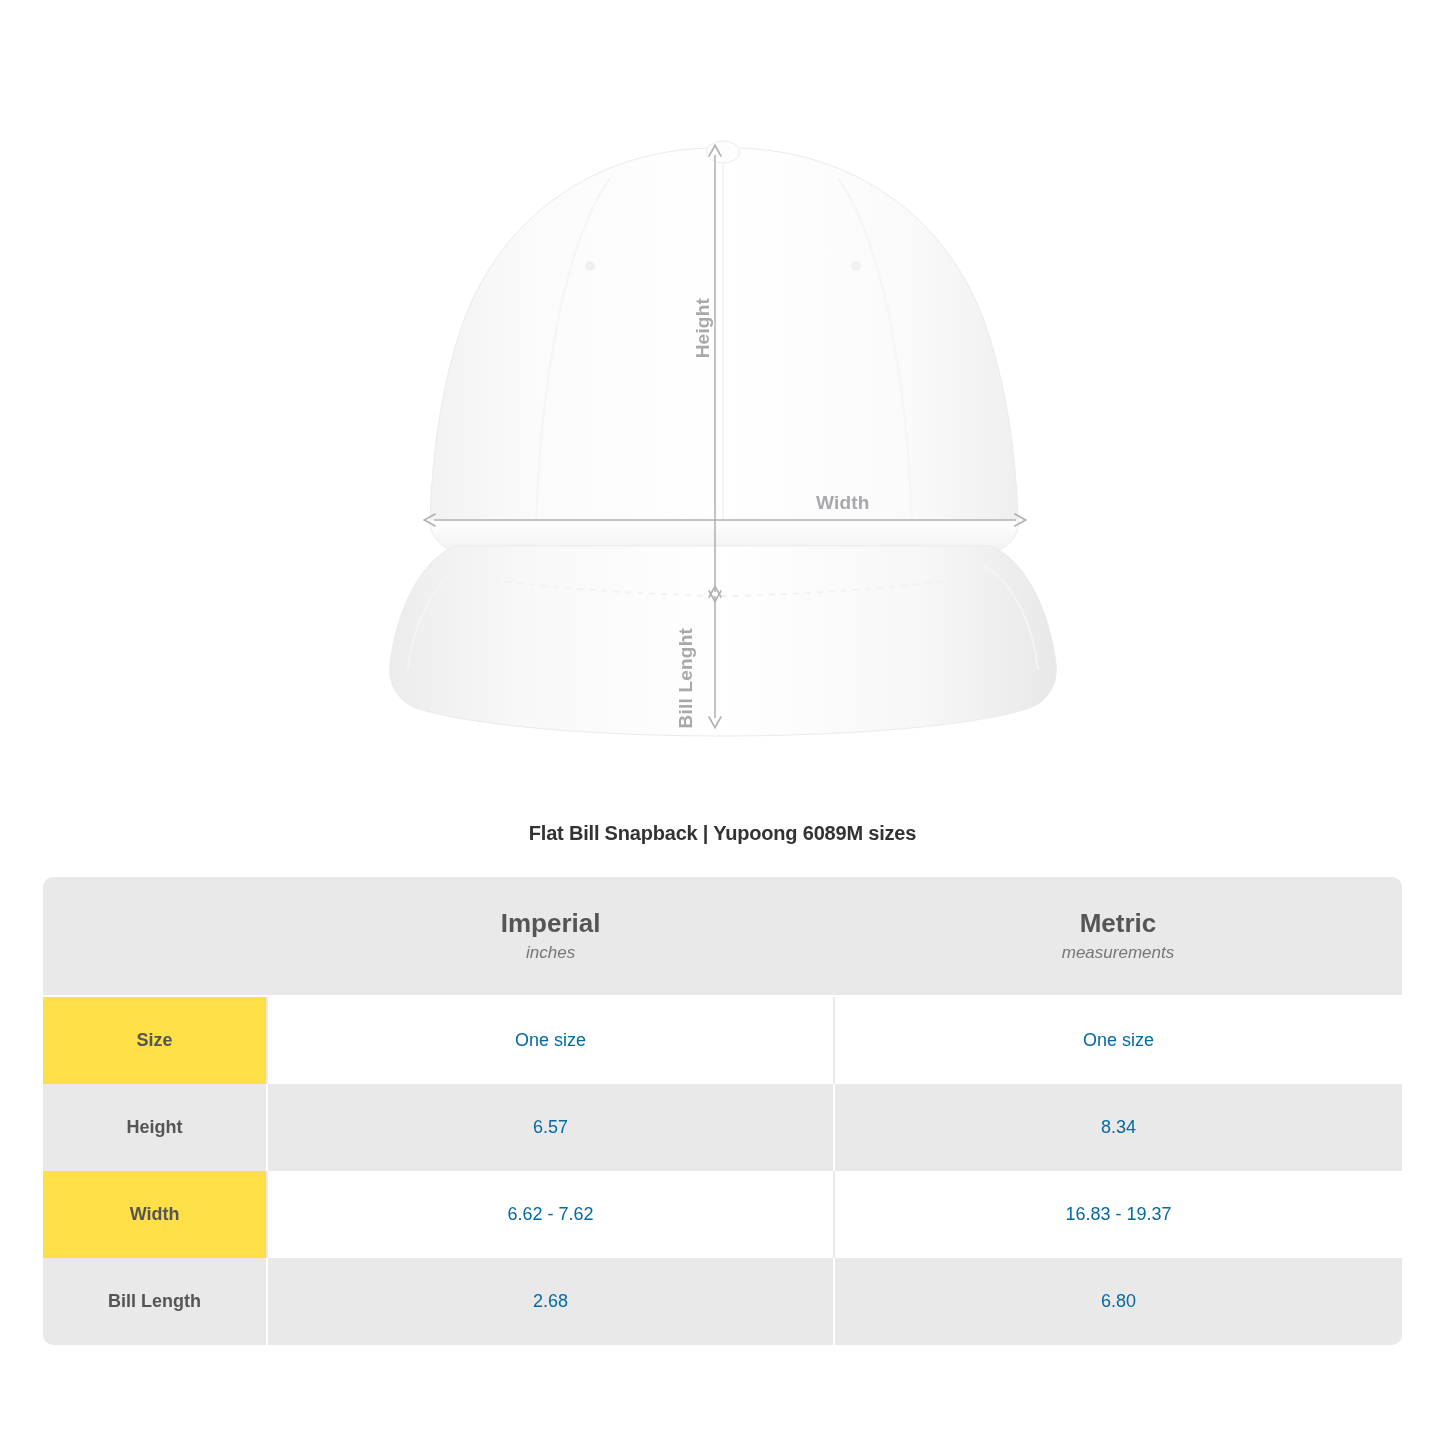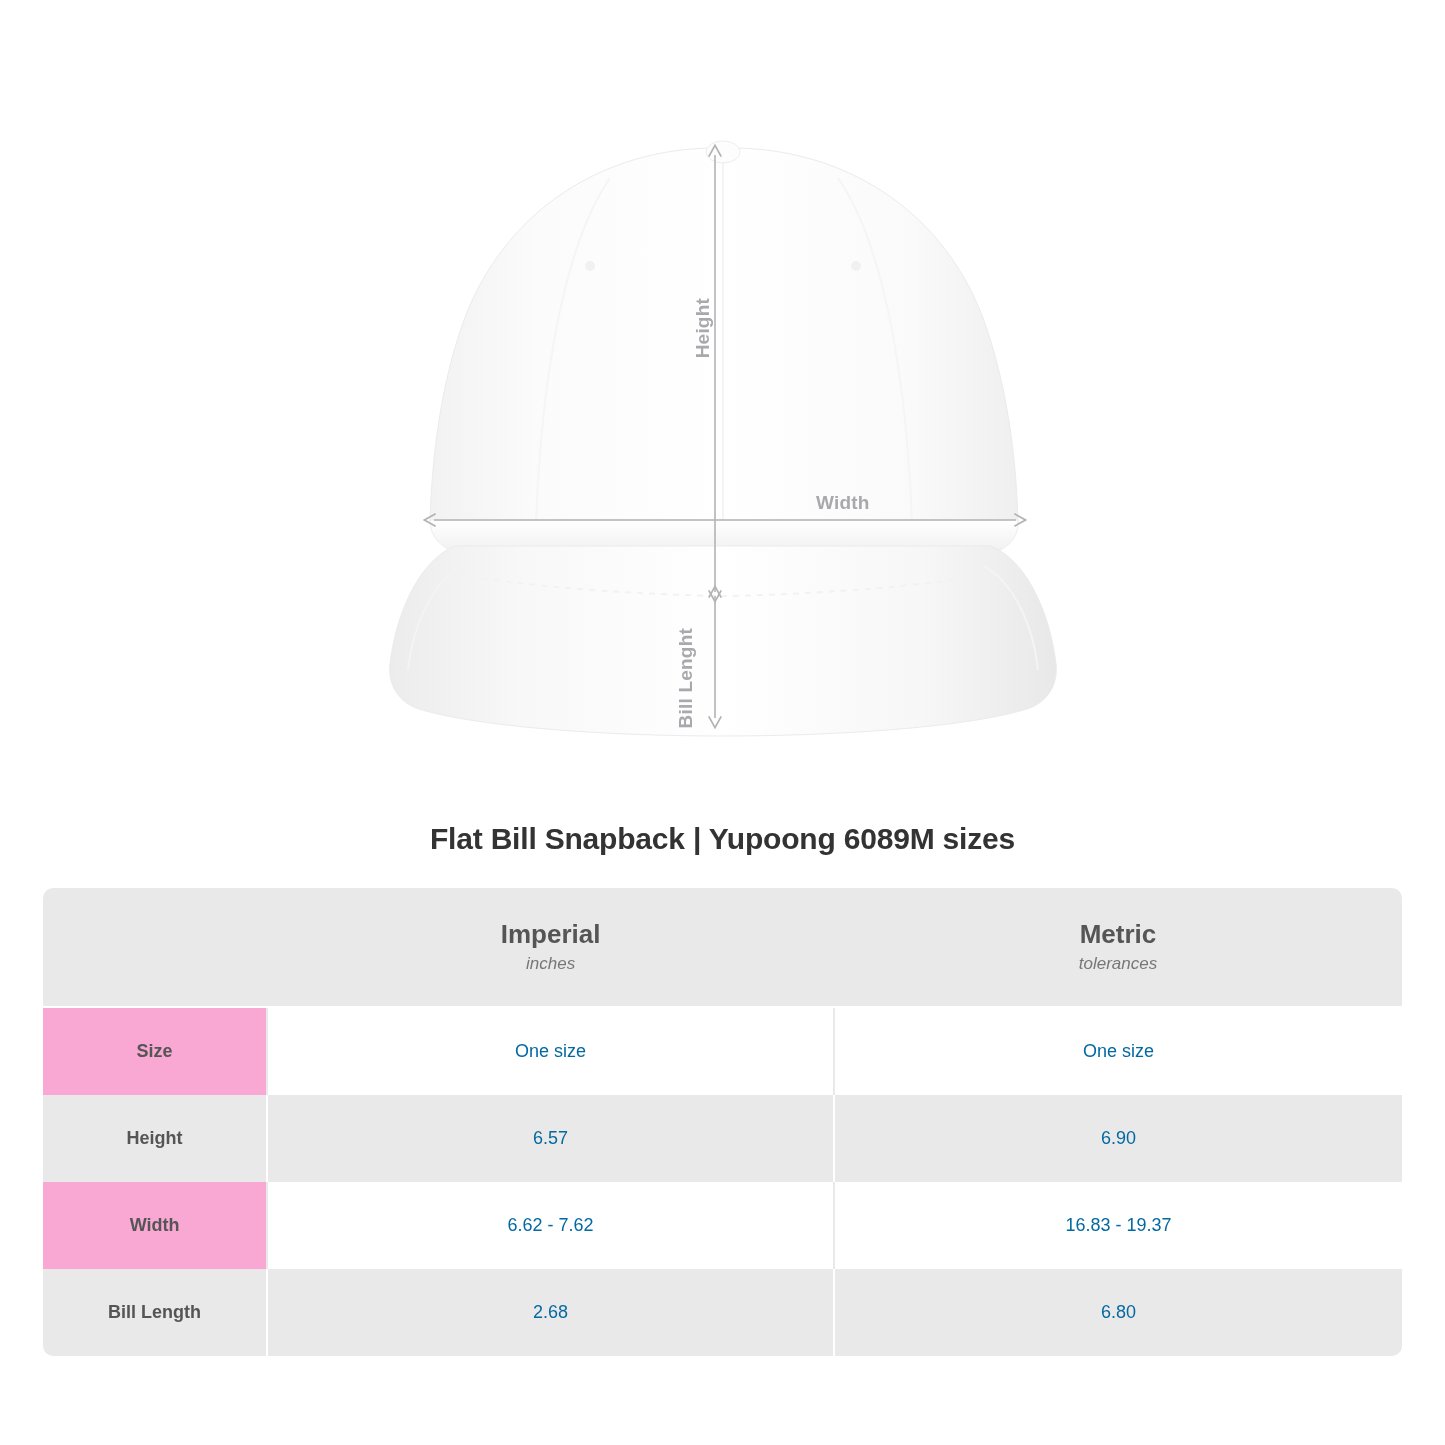--- a/index.html
+++ b/index.html
@@ -65,21 +65,21 @@
     top: 628px;
     line-height: 1.0;
   }
 
   
   .titleblock {
     text-align: center;
     margin-top: 22px;
   }
   .chart-title {
-    font-size: 30px;
+    font-size: 20px;
     font-weight: bold;
     color: #333333;
     margin: 0;
     letter-spacing: -0.2px;
   }
   .chart-note {
     font-size: 17px;
     font-style: italic;
     color: #666666;
     margin-top: 14px;
@@ -137,21 +137,21 @@
     font-weight: bold;
     color: #555555;
   }
   .data-row.shaded td {
     background: #e9e9e9;
   }
   .data-row.plain td {
     background: #ffffff;
   }
   .data-row.plain td.rowlabel {
-    background: #f9a8d4;
+    background: #fde047;
   }
   .data-row.shaded td.rowlabel {
     background: #e9e9e9;
   }
   
   .data-row td.colsep-left {
     border-left: 2px solid #ffffff;
   }
   .data-row.plain td.colsep-left {
     border-left: 2px solid #e9e9e9;
@@ -277,34 +277,34 @@
       </colgroup>
       <tbody>
         <tr class="head-row">
           <td class="corner-left"></td>
           <td>
             <div class="unit-title">Imperial</div>
             <div class="unit-sub">inches</div>
           </td>
           <td class="corner-right">
             <div class="unit-title">Metric</div>
-            <div class="unit-sub">tolerances</div>
+            <div class="unit-sub">measurements</div>
           </td>
         </tr>
 
         <tr class="data-row plain first-data">
           <td class="rowlabel">Size</td>
           <td class="colsep-left">One size</td>
           <td class="colsep-left">One size</td>
         </tr>
 
         <tr class="data-row shaded">
           <td class="rowlabel">Height</td>
           <td class="colsep-left">6.57</td>
-          <td class="colsep-left">6.90</td>
+          <td class="colsep-left">8.34</td>
         </tr>
 
         <tr class="data-row plain">
           <td class="rowlabel">Width</td>
           <td class="colsep-left">6.62 - 7.62</td>
           <td class="colsep-left">16.83 - 19.37</td>
         </tr>
 
         <tr class="data-row shaded bottom-round">
           <td class="rowlabel corner-left">Bill Length</td>

